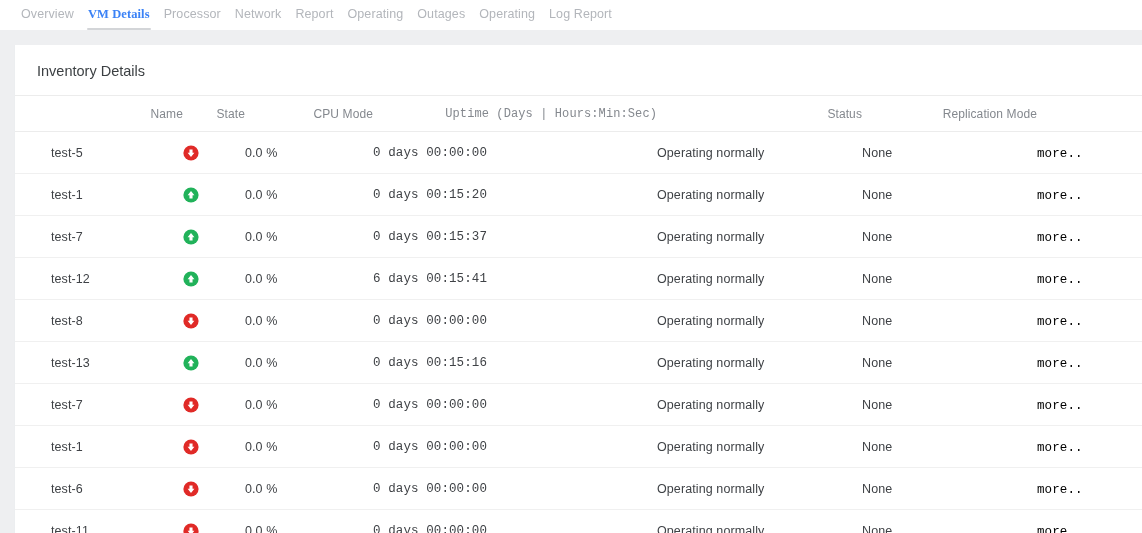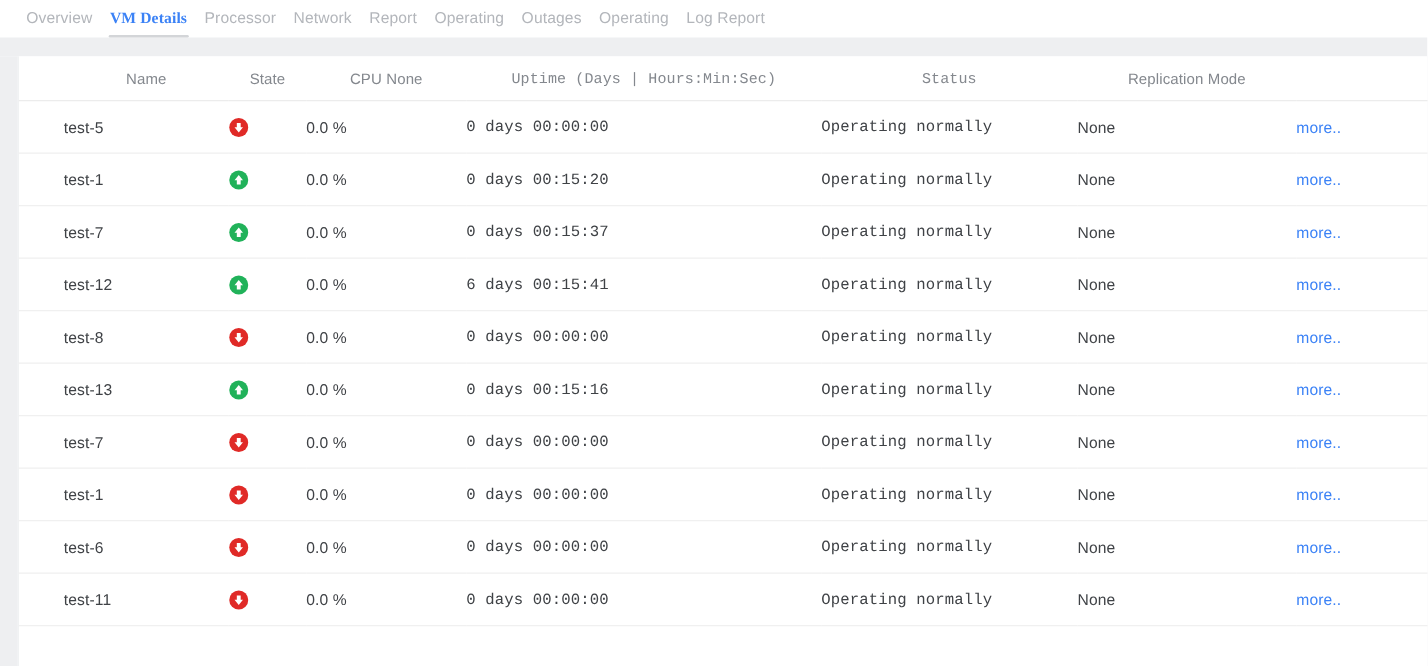--- a/index.html
+++ b/index.html
@@ -81,53 +81,54 @@
   
   table.inv {
     width: 100%;
     border-collapse: collapse;
     table-layout: fixed;
   }
   table.inv th {
     font-size: 12px;
     font-weight: normal;
     color: #84888e;
-    text-align: center;
+    text-align: right;
     padding: 11px 0 10px 0;
     border-bottom: 1px solid #ececec;
     letter-spacing: 0.1px;
   }
   table.inv td {
     font-size: 12.5px;
     color: #3f4246;
     padding: 13px 0 12px 0;
     border-bottom: 1px solid #f0f0f0;
     letter-spacing: 0.1px;
     vertical-align: middle;
   }
   .c-name   { width: 168px; padding-left: 36px !important; }
   .c-state  { width: 62px;  }
   .c-cpu    { width: 128px; }
   .c-uptime { width: 284px; font-family: Liberation Mono, monospace; }
-  .c-status { width: 205px; font-family: Liberation Mono, monospace; }
+  .c-status { width: 205px; }
   .c-repl   { width: 175px; }
   .c-more   { width: 120px; }
 
   th.c-name   { padding-left: 36px !important; }
 
   .state-icon {
     display: block;
     width: 16px;
     height: 16px;
   }
   .more-link {
-    color: #3b82f6;
+    color: #000000;
     font-size: 12.5px;
     text-decoration: none;
     cursor: pointer;
+    font-family: Liberation Mono, monospace;
   }
 </style>
 </head>
 <body>
 
 <div class="tabbar">
     <div class="tab">Overview</div>
     <div class="tab active">VM Details</div>
     <div class="tab">Processor</div>
     <div class="tab">Network</div>
@@ -135,27 +136,28 @@
     <div class="tab">Operating</div>
     <div class="tab">Outages</div>
     <div class="tab">Operating</div>
     <div class="tab">Log Report</div>
   </div>
 
 <div class="band"></div>
 
 <div class="page">
   <div class="card">
+    <div class="card-title">Inventory Details</div>
 
     <table class="inv">
       <thead>
         <tr>
           <th class="c-name">Name</th>
           <th class="c-state">State</th>
-          <th class="c-cpu">CPU None</th>
+          <th class="c-cpu">CPU Mode</th>
           <th class="c-uptime">Uptime (Days | Hours:Min:Sec)</th>
           <th class="c-status">Status</th>
           <th class="c-repl">Replication Mode</th>
           <th class="c-more"></th>
         </tr>
       </thead>
       <tbody id="inv-body">
           <tr>
             <td class="c-name">test-5</td>
             <td class="c-state">

